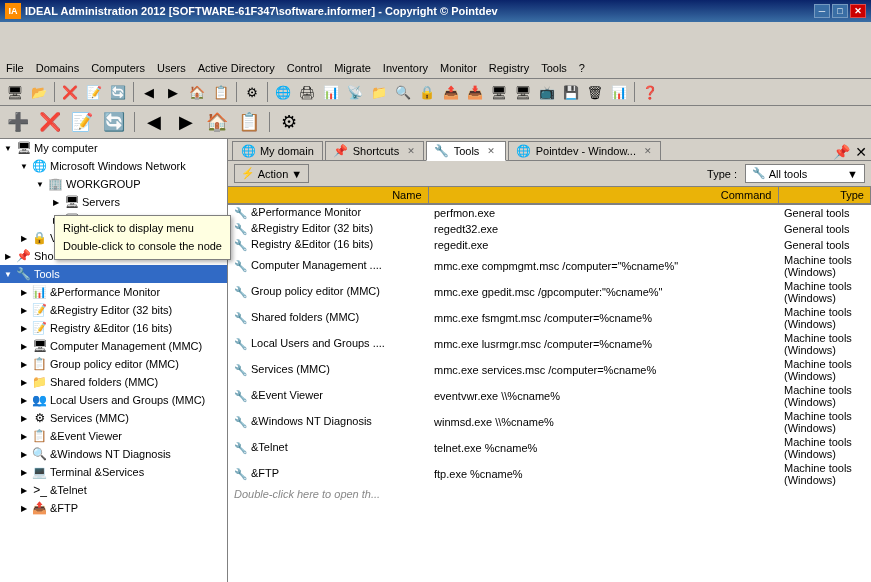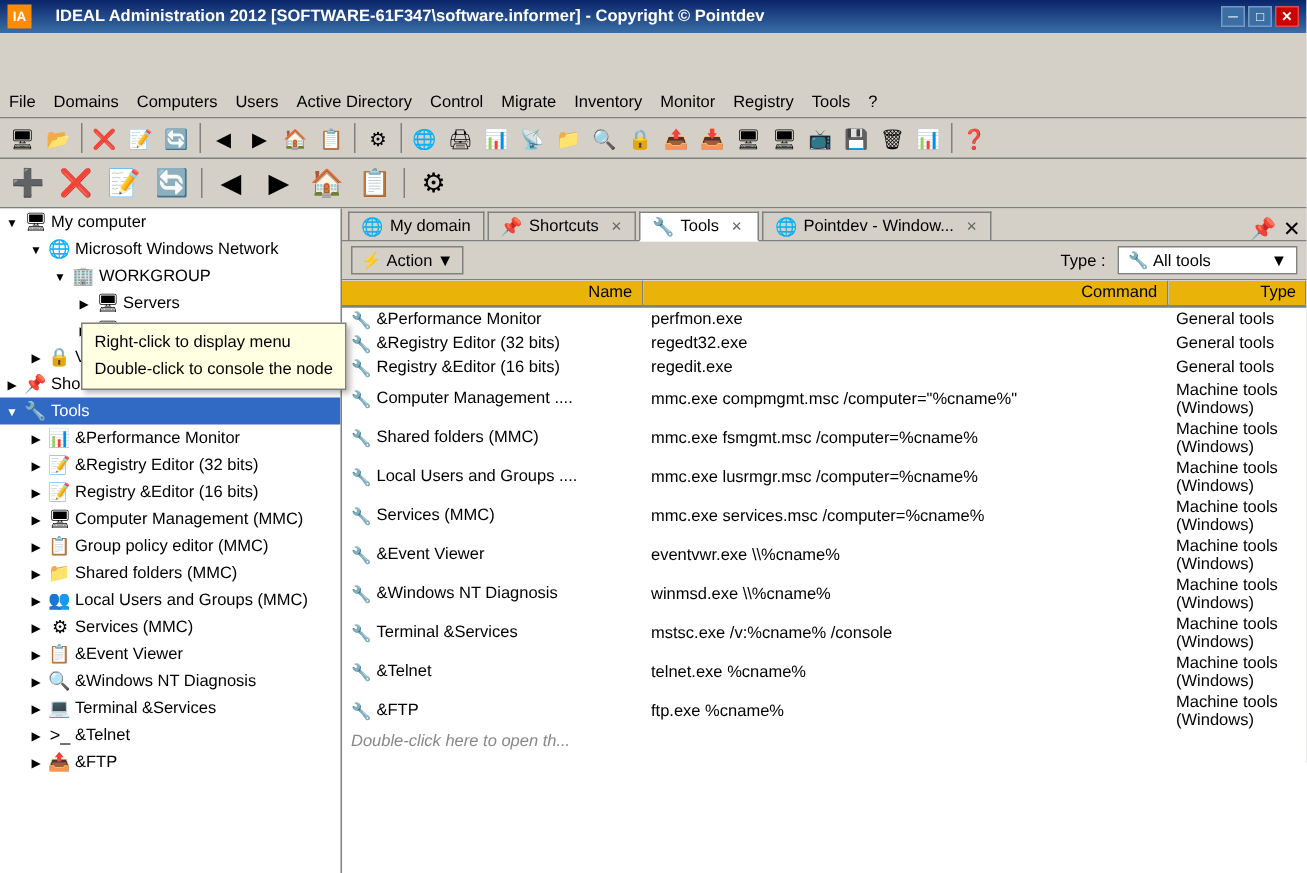--- a/index.html
+++ b/index.html
@@ -20,21 +20,21 @@
       padding: 3px 5px;
       display: flex;
       justify-content: space-between;
       align-items: center;
       font-size: 11px;
       font-weight: bold;
     }
     #title-bar .title-left {
       display: flex;
       align-items: center;
-      gap: 16px;
+      gap: 4px;
     }
     #title-bar .title-icon {
       width: 16px;
       height: 16px;
       background: #ff8c00;
       display: inline-flex;
       align-items: center;
       justify-content: center;
       font-size: 9px;
       color: white;
@@ -553,20 +553,25 @@
               <td><span class="row-icon" style="font-size: 11px;">🔧</span>Registry &amp;Editor (16 bits)</td>
               <td>regedit.exe</td>
               <td>General tools</td>
             </tr>
             <tr>
               <td><span class="row-icon" style="font-size: 11px;">🔧</span>Computer Management ....</td>
               <td>mmc.exe compmgmt.msc /computer="%cname%"</td>
               <td>Machine tools (Windows)</td>
             </tr>
             <tr>
+              <td><span class="row-icon" style="font-size: 11px;">🔧</span>Group policy editor (MMC)</td>
+              <td>mmc.exe gpedit.msc /gpcomputer:"%cname%"</td>
+              <td>Machine tools (Windows)</td>
+            </tr>
+            <tr>
               <td><span class="row-icon" style="font-size: 11px;">🔧</span>Shared folders (MMC)</td>
               <td>mmc.exe fsmgmt.msc /computer=%cname%</td>
               <td>Machine tools (Windows)</td>
             </tr>
             <tr>
               <td><span class="row-icon" style="font-size: 11px;">🔧</span>Local Users and Groups ....</td>
               <td>mmc.exe lusrmgr.msc /computer=%cname%</td>
               <td>Machine tools (Windows)</td>
             </tr>
             <tr>
@@ -575,25 +580,20 @@
               <td>Machine tools (Windows)</td>
             </tr>
             <tr>
               <td><span class="row-icon" style="font-size: 11px;">🔧</span>&amp;Event Viewer</td>
               <td>eventvwr.exe \\%cname%</td>
               <td>Machine tools (Windows)</td>
             </tr>
             <tr>
               <td><span class="row-icon" style="font-size: 11px;">🔧</span>&amp;Windows NT Diagnosis</td>
               <td>winmsd.exe \\%cname%</td>
-              <td>Machine tools (Windows)</td>
-            </tr>
-            <tr>
-              <td><span class="row-icon" style="font-size: 11px;">🔧</span>Terminal &amp;Services</td>
-              <td>mstsc.exe /v:%cname% /console</td>
               <td>Machine tools (Windows)</td>
             </tr>
             <tr>
               <td><span class="row-icon" style="font-size: 11px;">🔧</span>&amp;Telnet</td>
               <td>telnet.exe %cname%</td>
               <td>Machine tools (Windows)</td>
             </tr>
             <tr>
               <td><span class="row-icon" style="font-size: 11px;">🔧</span>&amp;FTP</td>
               <td>ftp.exe %cname%</td>

